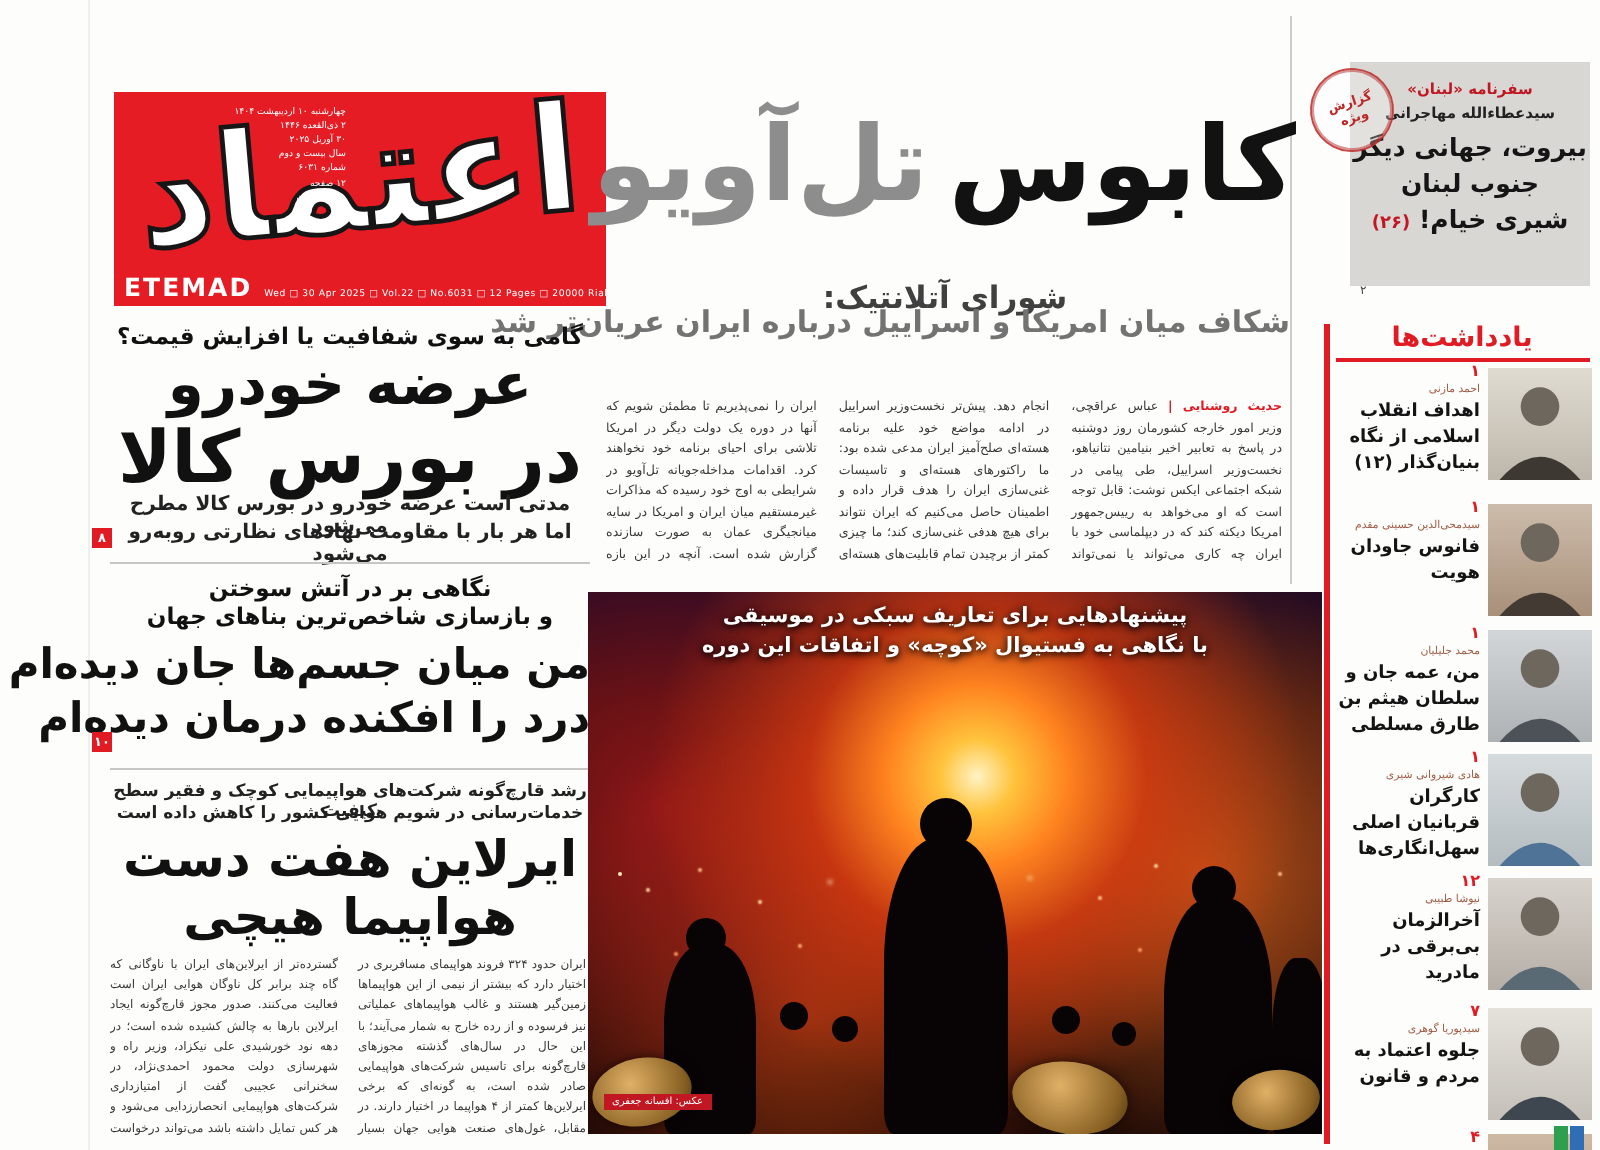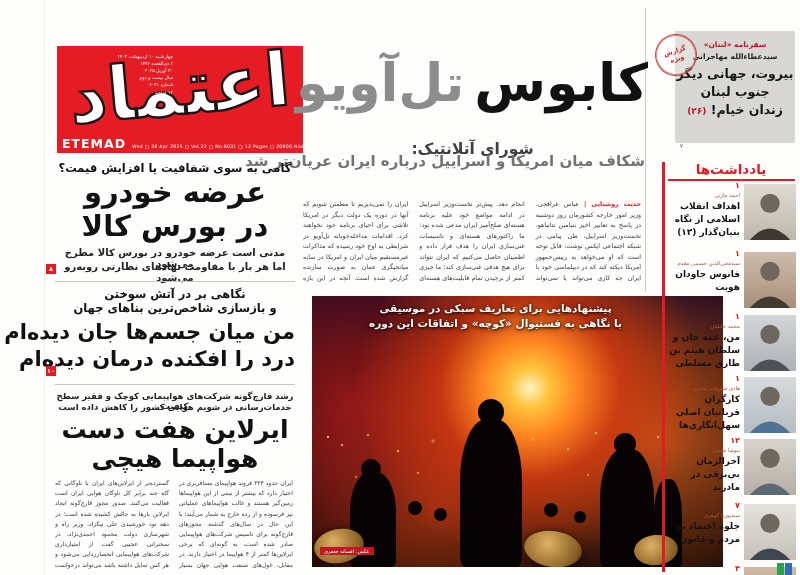--- a/index.html
+++ b/index.html
@@ -34,21 +34,21 @@
   .lc{left:55px;width:240px;text-align:center;color:#111;}
   .kicker{font-size:11.5px;font-weight:800;}
   .h-big{font-weight:900;white-space:nowrap;}
   .subt{font-size:10px;font-weight:bold;color:#222;}
   .page-badge{position:absolute;width:10px;height:10px;background:#e01b24;color:#fff;font-size:6.5px;font-weight:bold;
     display:flex;align-items:center;justify-content:center;}
   .air-body{position:absolute;left:55px;top:478px;width:238px;height:97px;overflow:hidden;
     column-count:2;column-gap:10px;font-size:6px;line-height:1.7;text-align:justify;color:#3a3a3a;}
 
   
-  .photo{position:absolute;left:312px;top:296px;width:411px;height:271px;overflow:hidden;background:
+  .photo{position:absolute;left:294px;top:296px;width:367px;height:271px;overflow:hidden;background:
     radial-gradient(circle at 53% 34%, #fff3c4 0%, #ffc33c 7%, #ff8420 17%, rgba(220,60,16,.78) 32%, rgba(60,8,10,0) 62%),
     radial-gradient(circle at 84% 52%, rgba(255,120,30,.65), rgba(255,120,30,0) 46%),
     radial-gradient(circle at 10% 40%, rgba(205,30,30,.6), rgba(205,30,30,0) 42%),
     radial-gradient(circle at 30% 78%, rgba(255,90,20,.5), rgba(255,90,20,0) 45%),
     linear-gradient(180deg, rgba(28,8,38,.85) 0%, rgba(50,12,22,.35) 22%, rgba(30,6,8,.15) 55%, rgba(8,2,3,.8) 100%),#2a0a0c;}
   .ph-line{position:absolute;left:0;width:367px;text-align:center;color:#fff;font-weight:bold;
     text-shadow:0 1px 3px rgba(0,0,0,.95),0 0 6px rgba(0,0,0,.6);}
   .ph-k{font-size:10.5px;}
   .ph-t{font-size:20px;font-weight:900;white-space:nowrap;}
   .fig{position:absolute;background:#080304;border-radius:42% 42% 8% 8%;}
@@ -125,21 +125,21 @@
   <div class="lead-kicker">شورای آتلانتیک:</div>
   <div class="lead-sub">شکاف میان امریکا و اسراییل درباره ایران عریان‌تر شد</div>
   <div class="lead-body">
     <span class="red bold">حدیث روشنایی |</span>
     <span>عباس عراقچی، وزیر امور خارجه کشورمان روز دوشنبه در پاسخ به تعابیر اخیر بنیامین نتانیاهو، نخست‌وزیر اسراییل، طی پیامی در شبکه اجتماعی ایکس نوشت: قابل توجه است که او می‌خواهد به رییس‌جمهور امریکا دیکته کند که در دیپلماسی خود با ایران چه کاری می‌تواند یا نمی‌تواند انجام دهد. پیش‌تر نخست‌وزیر اسراییل در ادامه مواضع خود علیه برنامه هسته‌ای صلح‌آمیز ایران مدعی شده بود: ما راکتورهای هسته‌ای و تاسیسات غنی‌سازی ایران را هدف قرار داده و اطمینان حاصل می‌کنیم که ایران نتواند برای هیچ هدفی غنی‌سازی کند؛ ما چیزی کمتر از برچیدن تمام قابلیت‌های هسته‌ای ایران را نمی‌پذیریم تا مطمئن شویم که آنها در دوره یک دولت دیگر در امریکا تلاشی برای احیای برنامه خود نخواهند کرد. اقدامات مداخله‌جویانه تل‌آویو در شرایطی به اوج خود رسیده که مذاکرات غیرمستقیم میان ایران و امریکا در سایه میانجیگری عمان به صورت سازنده گزارش شده است. آنچه در این بازه زمانی سه هفته‌ای مشهود به نظر می‌رسد، تلاش‌های تل‌آویو برای ایجاد اختلال در روند رایزنی‌های جاری میان تهران و واشنگتن است. این سیگنال‌ها در شرایطی در حال تشدید است که دوشنبه‌شب خبرگزاری رویترز به نقل از دیپلمات‌های آگاه مدعی شد...</span>
     
   </div>
 
   <div class="abs lc kicker" style="top:161px;">گامی به سوی شفافیت یا افزایش قیمت؟</div>
   <div class="abs lc h-big" style="top:175px;font-size:29px;">عرضه خودرو</div>
-  <div class="abs lc h-big" style="top:209px;font-size:29px;">در بورس کالا</div>
+  <div class="abs lc h-big" style="top:209px;font-size:36px;">در بورس کالا</div>
   <div class="abs lc subt" style="top:247px;text-align:center;">مدتی است عرضه خودرو در بورس کالا مطرح می‌شود</div>
   <div class="abs lc subt" style="top:261px;">اما هر بار با مقاومت نهادهای نظارتی روبه‌رو می‌شود</div>
   <div class="page-badge" style="left:46px;top:264px;">۸</div>
   <div class="hline" style="left:55px;top:281px;width:240px;"></div>
 
   <div class="abs lc kicker" style="top:287px;">نگاهی بر در آتش سوختن</div>
   <div class="abs lc kicker" style="top:301px;">و بازسازی شاخص‌ترین بناهای جهان</div>
   <div class="abs lc h-big" style="top:320px;font-size:21px;">من میان جسم‌ها جان دیده‌ام</div>
   <div class="abs lc h-big" style="top:347px;font-size:21px;">درد را افکنده درمان دیده‌ام</div>
   <div class="page-badge" style="left:46px;top:366px;">۱۰</div>
@@ -177,21 +177,21 @@
     <div class="ph-credit">عکس: افسانه جعفری</div>
   </div>
 
   <div class="graybox">
     <div class="gb-series">سفرنامه «لبنان»</div>
     <div class="gb-author">سیدعطاءالله مهاجرانی</div>
     <div class="gb-title">
       <div>بیروت، جهانی دیگر</div>
       <div>جنوب لبنان</div>
       <div>
-        <span>زندان خیام!</span>
+        <span>شیری خیام!</span>
         <span class="gb-part">(۲۶)</span>
       </div>
     </div>
   </div>
   <div class="stamp">
     <span>گزارش</span>
     <span>ویژه</span>
   </div>
   <div class="gb-page">۲</div>
 

